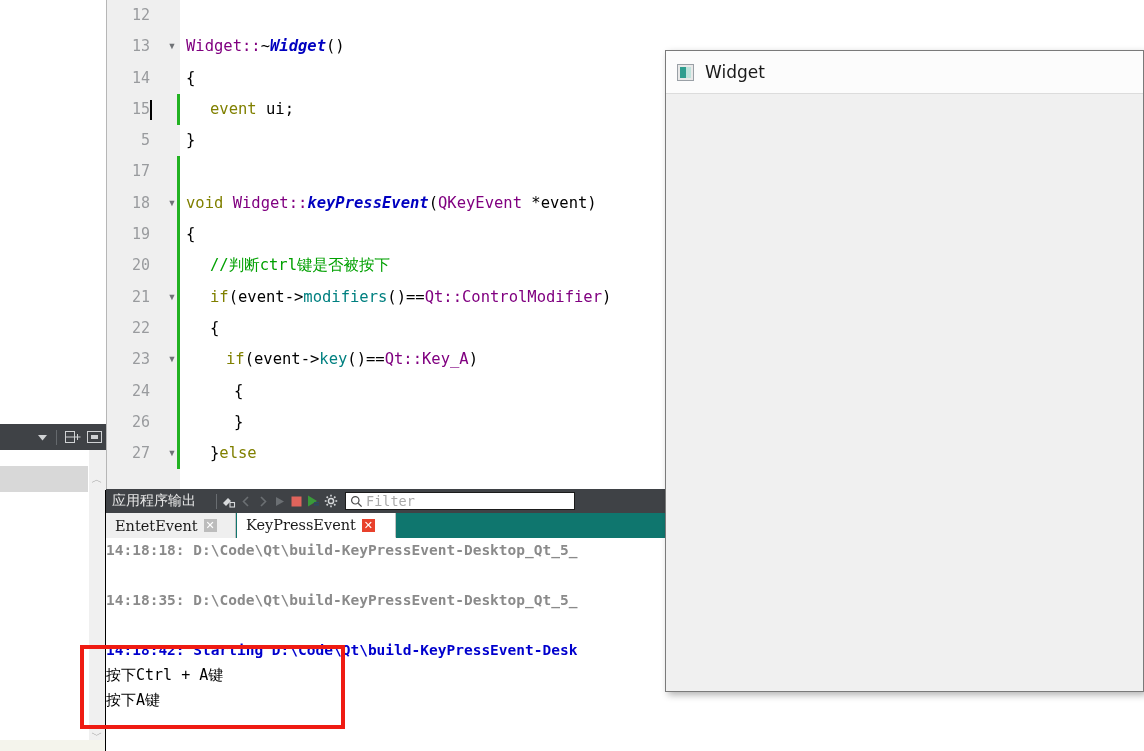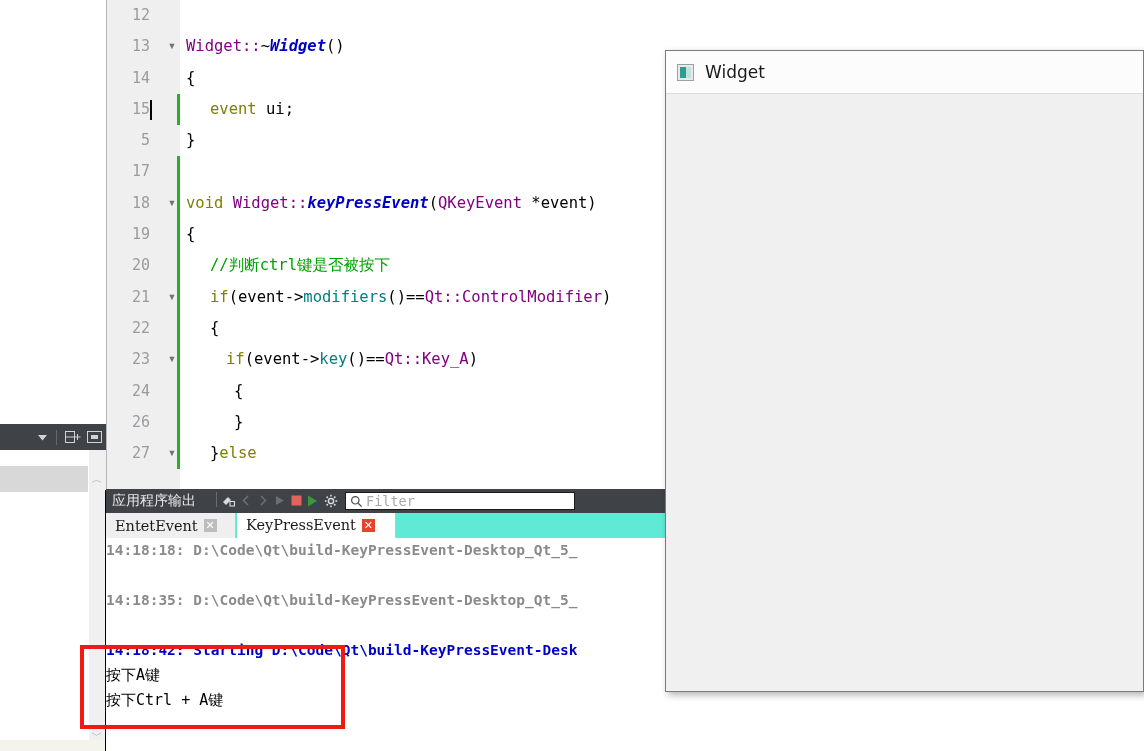--- a/index.html
+++ b/index.html
@@ -43,28 +43,28 @@
   .qdbg{color:#000080;}
   .ctl{color:#808000;}      
   .teal{color:#008080;}
 
   
   #outpane{left:106px;top:489px;width:560px;height:262px;background:#ffffff;}
   #out-header{left:106px;top:489px;width:560px;height:24px;background:#3f4246;
       display:flex;align-items:center;}
   #out-title{color:#e8e8e8;font-size:14px;padding-left:6px;
       font-family:"DejaVu Sans", sans-serif;white-space:nowrap;}
-  #out-tools{display:flex;margin-left:20px;}
+  #out-tools{display:flex;align-items:center;margin-left:20px;}
   #out-tools .sep{width:1px;height:15px;background:#696d71;margin-right:3px;}
   .tbtn{width:17px;height:17px;display:flex;align-items:center;justify-content:center;}
   #filterbox{margin-left:6px;width:230px;height:18px;background:#fff;border:1px solid #1b1b1b;
       display:flex;align-items:center;padding-left:4px;box-sizing:border-box;}
   #filterbox .ph{color:#a9a9a9;font-size:13.5px;font-family:"DejaVu Sans Mono", monospace;margin-left:3px;}
 
-  #out-tabstrip{left:106px;top:513px;width:560px;height:25px;background:#5eead4;
+  #out-tabstrip{left:106px;top:513px;width:560px;height:25px;background:#0f766e;
       border-bottom:1px solid #ec4899;}
   .otab{position:absolute;top:0;height:25px;display:flex;align-items:center;
       padding:0 9px;box-sizing:border-box;font-family:"DejaVu Serif", serif;font-size:14.5px;color:#1a1a1a;}
   .otab.inactive{left:0;width:130px;background:#efefef;border-right:1px solid #c2c2c2;}
   .otab.active{left:131px;width:159px;background:#ffffff;border-right:1px solid #c2c2c2;border-bottom:1px solid #fff;}
   .tabx{width:13px;height:13px;margin-left:6px;display:flex;align-items:center;
       justify-content:center;font-size:11px;line-height:1;color:#fff;font-family:"DejaVu Sans",sans-serif;}
   .tabx.grey{background:#bcbcbc;}
   .tabx.red{background:#e8412c;}
 
@@ -288,22 +288,22 @@
     <span class="tabx red">✕</span>
   </div>
 </div>
 
 <div class="abs" id="out-body">
     <div class="oline grey">14:18:18: D:\Code\Qt\build-KeyPressEvent-Desktop_Qt_5_</div>
     <div class="ospacer"></div>
     <div class="oline grey">14:18:35: D:\Code\Qt\build-KeyPressEvent-Desktop_Qt_5_</div>
     <div class="ospacer"></div>
     <div class="oline blue">14:18:42: Starting D:\Code\Qt\build-KeyPressEvent-Desk</div>
+    <div class="oline black">按下Ctrl + A键</div>
     <div class="oline black">按下A键</div>
-    <div class="oline black">按下Ctrl + A键</div>
   </div>
 
 <div class="abs" id="redbox"></div>
 
 <div class="abs" id="widget-win">
   <div id="widget-title">
     <span id="widget-icon">
         <i></i>
       </span>
     <span id="widget-label">Widget</span>

